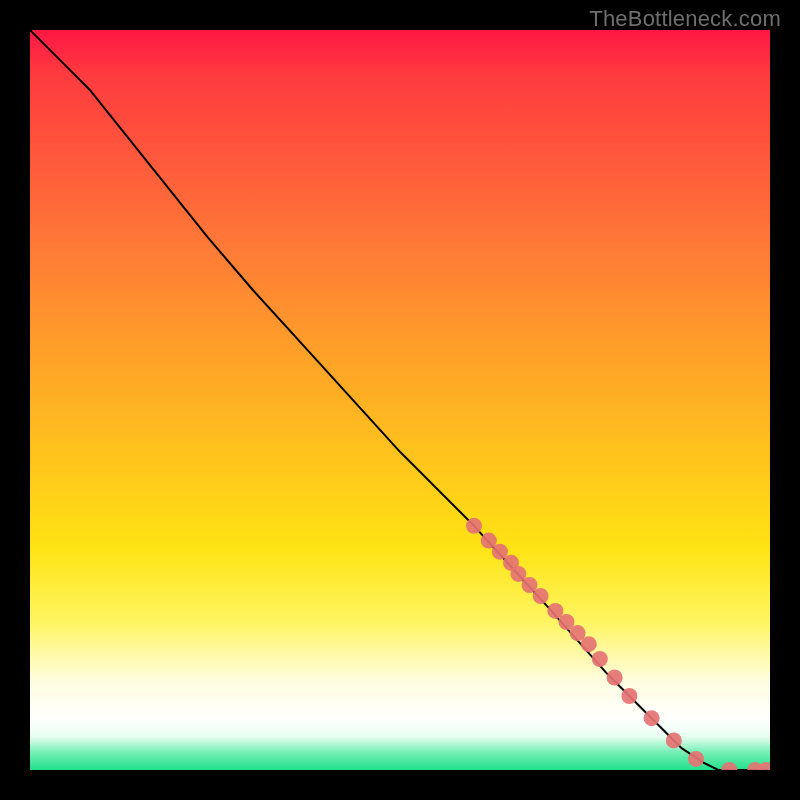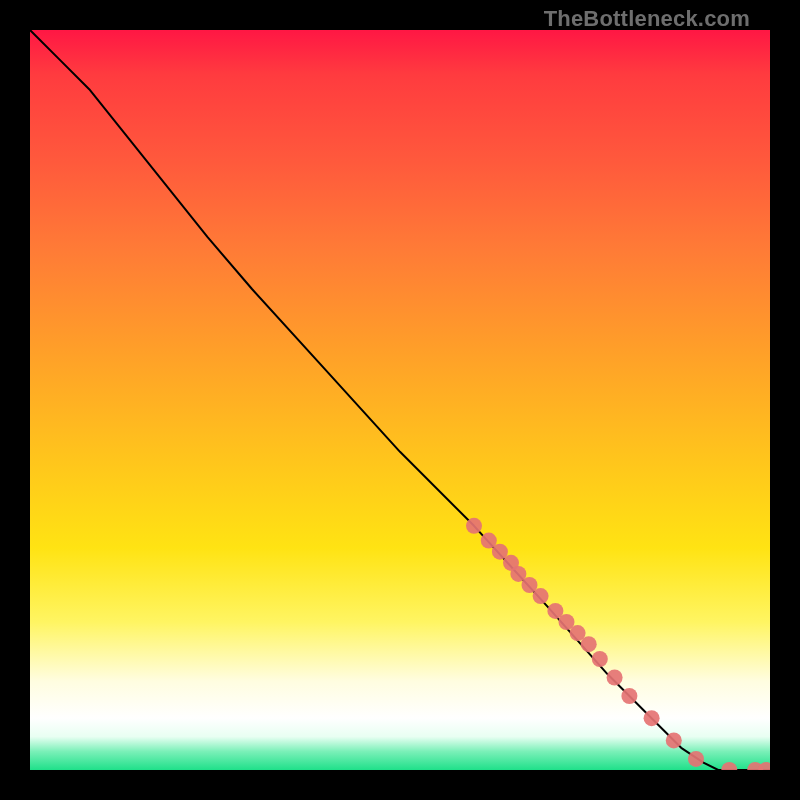--- a/index.html
+++ b/index.html
@@ -37,24 +37,24 @@
       #fffde0 88%,
       #ffffff 93%,
       #e8fff2 95.5%,
       #7af0b8 97.5%,
       #1fe08a 100%
     );
   }
   .watermark {
     position: absolute;
     top: 6px;
-    right: 50px;
+    right: 19px;
     color: #6e6e6e;
     font-size: 22px;
-    font-weight: 700;
+    font-weight: 400;
     letter-spacing: 0.2px;
     user-select: none;
   }
   svg.overlay {
     position: absolute;
     left: 0;
     top: 0;
     width: 740px;
     height: 740px;
   }

